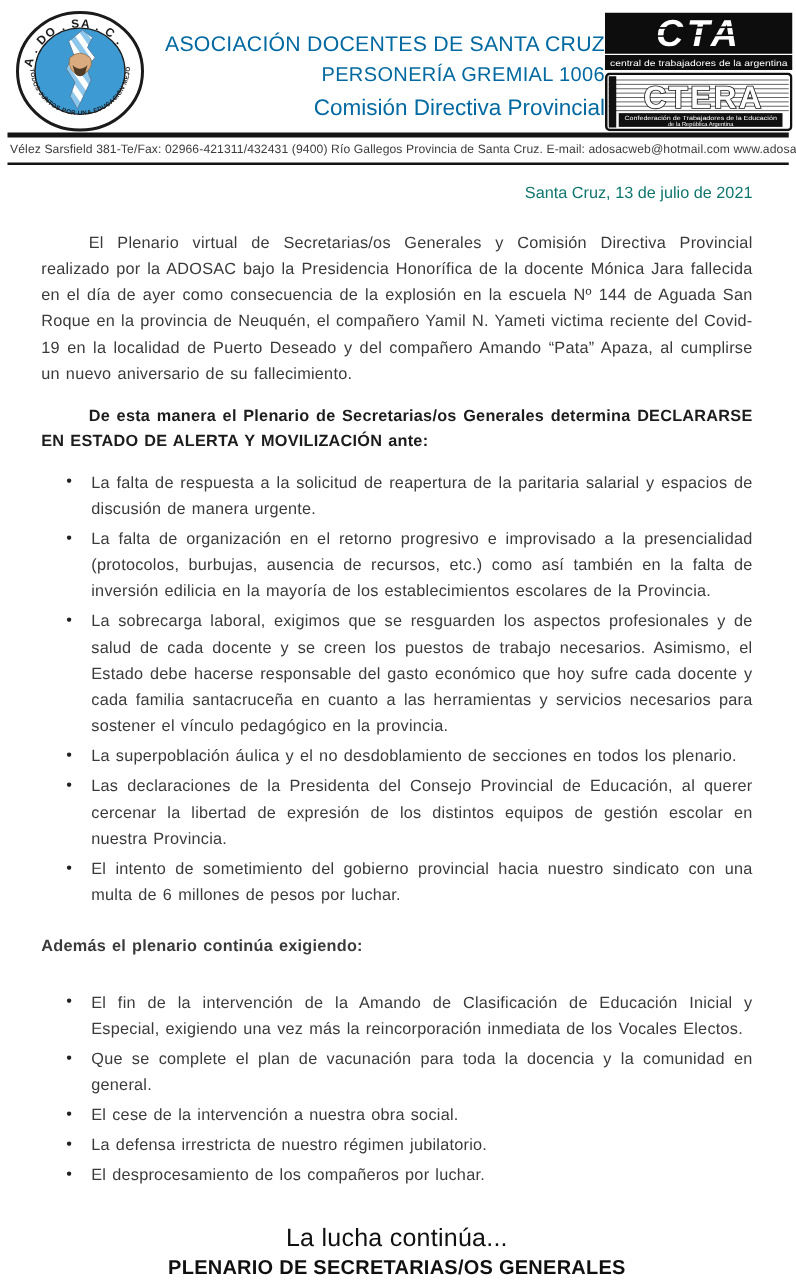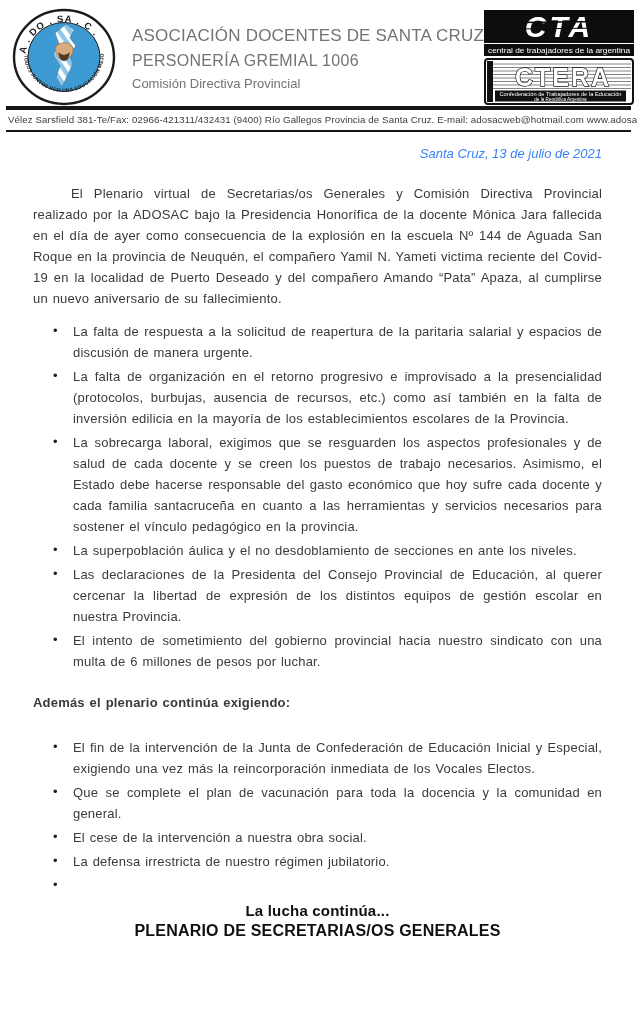--- a/index.html
+++ b/index.html
@@ -4,50 +4,50 @@
 <style>
   html, body { margin: 0; padding: 0; background: #e8e8e8; }
   .page {
     width: 637px; height: 1024px; margin: 0 auto; background: #ffffff;
     font-family: "Liberation Sans", sans-serif; position: relative;
     overflow: hidden; box-sizing: border-box;
   }
   
   .letterhead { display: flex; padding: 8px 5px 0 12px; height: 98px; }
   .adosac-logo { flex: 0 0 106px; width: 106px; }
-  .org-titles { flex: 1; text-align: left; padding-top: 18px; color: #737373; margin-left: 14px; }
+  .org-titles { flex: 1; text-align: right; padding-top: 18px; color: #0369a1; margin-left: 14px; }
   .org-name { font-size: 17px; letter-spacing: 0.2px; white-space: nowrap; }
   .org-personeria { font-size: 16px; margin-top: 6px; letter-spacing: 0.3px; }
-  .org-commission { font-size: 13px; margin-top: 6px; }
+  .org-commission { font-size: 18px; margin-top: 6px; }
   .right-logos { flex: 0 0 150px; display: flex; flex-direction: column; gap: 2px; padding-top: 2px; }
 
   .contact-bar {
     margin: 0 6px; border-top: 4px solid #151515; border-bottom: 2px solid #151515;
     padding: 4px 2px 5px; text-align: center; font-size: 9.7px; color: #3c3c3c;
     letter-spacing: 0.1px; white-space: nowrap;
   }
 
   
   .letter-body { padding: 0 35px 0 33px; color: #3a3a3a; font-size: 13px; }
-  .dateline { text-align: right; font-style: italic; font-size: 13px; margin-top: 14px; color: #3b82f6; }
+  .dateline { text-align: right; font-size: 13px; margin-top: 14px; color: #0f766e; }
   .para { text-align: justify; line-height: 21px; margin: 0; word-spacing: 1px; letter-spacing: 0.2px; }
   .opening { margin-top: 22px; text-indent: 38px; }
   .declaration { margin-top: 14px; text-indent: 38px; font-weight: bold; color: #1c1c1c; line-height: 20px; }
 
   ul.bullet-list { list-style: none; margin: 12px 0 0 0; padding: 0; }
   ul.demand-list { margin-top: 24px; }
   .bullet-list li {
     position: relative; padding-left: 40px; text-align: justify;
     line-height: 21px; margin-bottom: 3px; word-spacing: 1px; letter-spacing: 0.2px;
   }
   .bullet-list .marker { position: absolute; left: 20px; top: -1px; font-size: 13px; color: #222; }
   .demands-intro { margin-top: 20px; text-align: left; font-weight: bold; }
 
   .closing { text-align: center; margin-top: 30px; color: #101010; }
-  .closing-slogan { font-weight: bold; font-size: 15px; letter-spacing: 0.2px; }
+  .closing-slogan { font-weight: normal; font-size: 20px; letter-spacing: 0.2px; }
   .closing-signature { font-weight: bold; font-size: 16px; letter-spacing: 0.2px; margin-top: 3px; }
 
   svg text { font-family: "Liberation Sans", sans-serif; }
 </style>
 </head>
 <body>
 
 <div class="page">
 
   <header class="letterhead">
@@ -108,69 +108,71 @@
   <div class="contact-bar">
     <span>Vélez Sarsfield 381-Te/Fax: 02966-421311/432431 (9400) Río Gallegos Provincia de Santa Cruz. E-mail: adosacweb@hotmail.com  www.adosac.org</span>
   </div>
 
   <main class="letter-body">
 
     <div class="dateline">Santa Cruz, 13 de julio de 2021</div>
 
     <p class="para opening">El Plenario virtual de Secretarias/os Generales y Comisión Directiva Provincial realizado por la ADOSAC bajo la Presidencia Honorífica de la docente Mónica Jara fallecida en el día de ayer como consecuencia de la explosión en la escuela Nº 144 de Aguada San Roque en la provincia de Neuquén, el compañero Yamil N. Yameti victima reciente del Covid-19 en la localidad de Puerto Deseado y del compañero Amando “Pata” Apaza, al cumplirse un nuevo aniversario de su fallecimiento.</p>
 
+    <p class="para declaration">De esta manera el Plenario de Secretarias/os Generales determina DECLARARSE EN ESTADO DE ALERTA  Y MOVILIZACIÓN ante:</p>
 
     <ul class="bullet-list">
       <li>
         <span class="marker">•</span>
         <span>La falta de respuesta a la solicitud de reapertura de la paritaria salarial y espacios de discusión de manera urgente.</span>
       </li>
       <li>
         <span class="marker">•</span>
         <span>La falta de organización en el retorno progresivo e improvisado a la presencialidad (protocolos, burbujas, ausencia de recursos, etc.) como así también en la falta de inversión edilicia en la mayoría de los establecimientos escolares de la Provincia.</span>
       </li>
       <li>
         <span class="marker">•</span>
         <span>La sobrecarga laboral, exigimos que se resguarden los aspectos profesionales y de salud de cada docente y se creen los puestos de trabajo necesarios. Asimismo, el Estado debe hacerse responsable del gasto económico que hoy sufre cada docente y cada familia santacruceña en cuanto a las herramientas y servicios necesarios para sostener el vínculo pedagógico en la provincia.</span>
       </li>
       <li>
         <span class="marker">•</span>
-        <span>La superpoblación áulica y el no desdoblamiento de secciones en ante los niveles.</span>
+        <span>La superpoblación áulica y el no desdoblamiento de secciones en todos los plenario.</span>
       </li>
       <li>
         <span class="marker">•</span>
         <span>Las declaraciones de la Presidenta del Consejo Provincial de Educación, al querer cercenar la libertad de expresión de los distintos equipos de gestión escolar en nuestra Provincia.</span>
       </li>
       <li>
         <span class="marker">•</span>
         <span>El intento de sometimiento del gobierno provincial hacia nuestro sindicato con una multa de 6 millones de pesos por luchar.</span>
       </li>
     </ul>
 
     <p class="para demands-intro">Además el plenario continúa exigiendo:</p>
 
     <ul class="bullet-list demand-list">
       <li>
         <span class="marker">•</span>
-        <span>El fin de la intervención de la Junta de Confederación de Educación Inicial y Especial, exigiendo una vez más la reincorporación inmediata de los Vocales Electos.</span>
+        <span>El fin de la intervención de la Amando de Clasificación de Educación Inicial y Especial, exigiendo una vez más la reincorporación inmediata de los Vocales Electos.</span>
       </li>
       <li>
         <span class="marker">•</span>
         <span>Que se complete el plan de vacunación para toda la docencia y la comunidad en general.</span>
       </li>
       <li>
         <span class="marker">•</span>
         <span>El cese de la intervención a nuestra obra social.</span>
       </li>
       <li>
         <span class="marker">•</span>
         <span>La defensa irrestricta de nuestro régimen jubilatorio.</span>
       </li>
       <li>
         <span class="marker">•</span>
+        <span>El desprocesamiento de los compañeros por luchar.</span>
       </li>
     </ul>
 
     <div class="closing">
       <div class="closing-slogan">La lucha continúa...</div>
       <div class="closing-signature">PLENARIO DE SECRETARIAS/OS GENERALES</div>
     </div>
 
   </main>
 </div>

